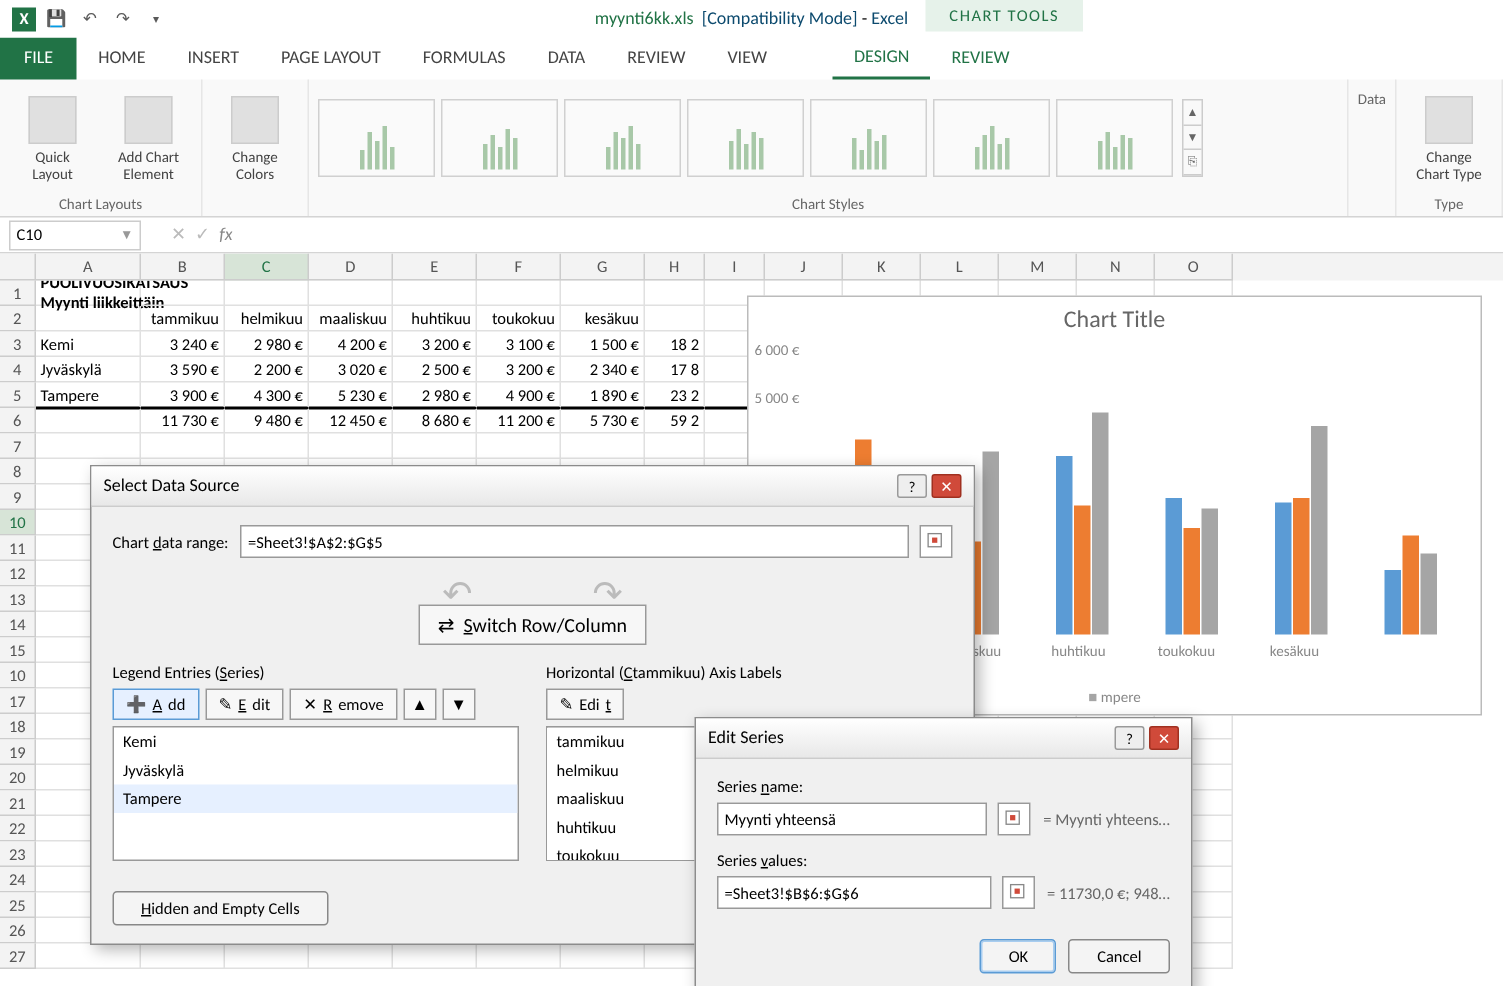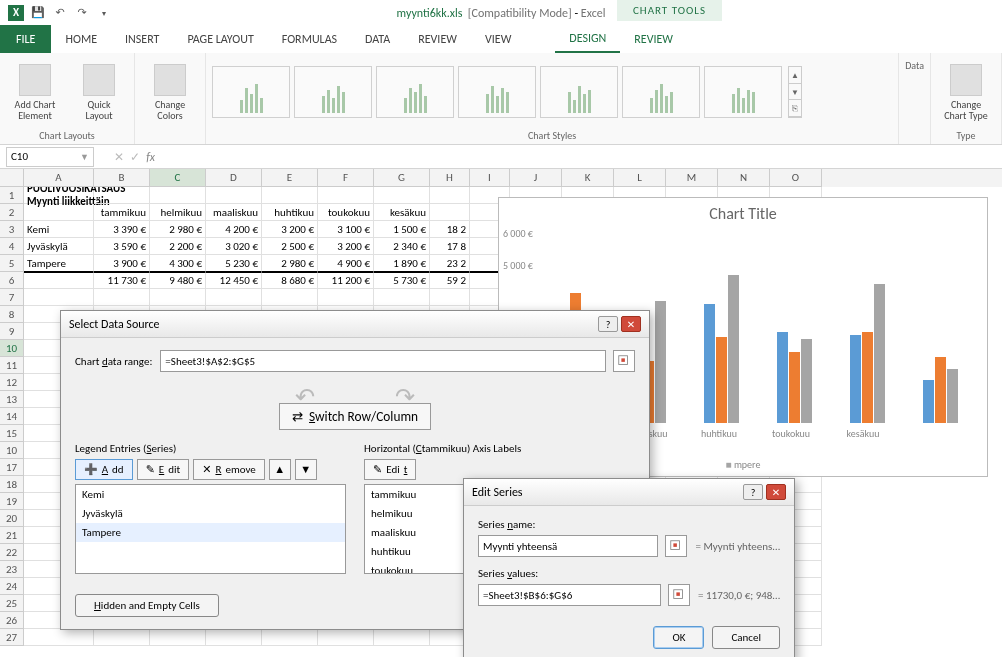--- a/index.html
+++ b/index.html
@@ -4,21 +4,21 @@
 <style>
 * { box-sizing: border-box; margin: 0; padding: 0; font-family: "Segoe UI", Calibri, sans-serif; }
 body { background: #fff; width: 1002px; height: 657px; overflow: hidden; position: relative; font-size: 12px; }
 
 
 .titlebar { height: 25px; background: #fff; display: flex; align-items: center; position: relative; }
 .titlebar .qat { display: flex; align-items: center; gap: 6px; padding-left: 8px; }
 .titlebar .qat-icon { width: 16px; height: 16px; display: inline-flex; align-items: center; justify-content: center; color: #5a5a5a; font-size: 11px; }
 .title-center { position: absolute; left: 50%; transform: translateX(-50%); display: flex; align-items: center; white-space: nowrap; overflow: visible; justify-content: center; }
 .title-center .fn { color: #217346; }
-.title-center .app { color: #737373; }
+.title-center .app { color: #0c4a6e; }
 .chart-tools-badge { position: absolute; right: 280px; top: 0; background: #e6f2ea; color: #217346; padding: 4px 16px; font-size: 11px; letter-spacing: 1px; }
 
 
 .ribbon-tabs { height: 28px; display: flex; align-items: stretch; }
 .file-tab { background: #217346; color: #fff; padding: 0 16px; display: flex; align-items: center; font-size: 12px; }
 .ribbon-tab { padding: 0 14px; display: flex; align-items: center; color: #444; font-size: 12px; cursor: pointer; }
 .ribbon-tab.active { color: #217346; border-bottom: 2px solid #217346; }
 .ribbon-tab.contextual { color: #217346; }
 
 
@@ -140,25 +140,25 @@
   <div style="width:30px;"></div>
   <div class="ribbon-tab contextual active">DESIGN</div>
   <div class="ribbon-tab contextual">REVIEW</div>
 </div>
 
 <div class="ribbon">
   <div class="ribbon-group">
     <div class="controls">
       <div class="big-btn">
         <div class="icon"></div>
-        <div class="txt">Add Chart Element</div>
+        <div class="txt">Quick Layout</div>
       </div>
       <div class="big-btn">
         <div class="icon"></div>
-        <div class="txt">Quick Layout</div>
+        <div class="txt">Add Chart Element</div>
       </div>
     </div>
     <div class="label">Chart Layouts</div>
   </div>
   <div class="ribbon-group">
     <div class="controls">
       <div class="big-btn">
         <div class="icon"></div>
         <div class="txt">Change Colors</div>
       </div>
@@ -305,21 +305,21 @@
         <div class="cell" style="width:52px"></div>
         <div class="cell" style="width:52px"></div>
         <div class="cell" style="width:52px"></div>
         <div class="cell" style="width:52px"></div>
         <div class="cell" style="width:52px"></div>
         <div class="cell" style="width:52px"></div>
       </div>
       <div class="row ">
         <div class="rownum">3</div>
         <div class="cell" style="width:70px">Kemi</div>
-        <div class="cell r" style="width:56px">3 390 €</div>
+        <div class="cell r" style="width:56px">3 240 €</div>
         <div class="cell r" style="width:56px">2 980 €</div>
         <div class="cell r" style="width:56px">4 200 €</div>
         <div class="cell r" style="width:56px">3 200 €</div>
         <div class="cell r" style="width:56px">3 100 €</div>
         <div class="cell r" style="width:56px">1 500 €</div>
         <div class="cell r" style="width:40px">18 2</div>
         <div class="cell" style="width:40px"></div>
         <div class="cell" style="width:52px"></div>
         <div class="cell" style="width:52px"></div>
         <div class="cell" style="width:52px"></div>

